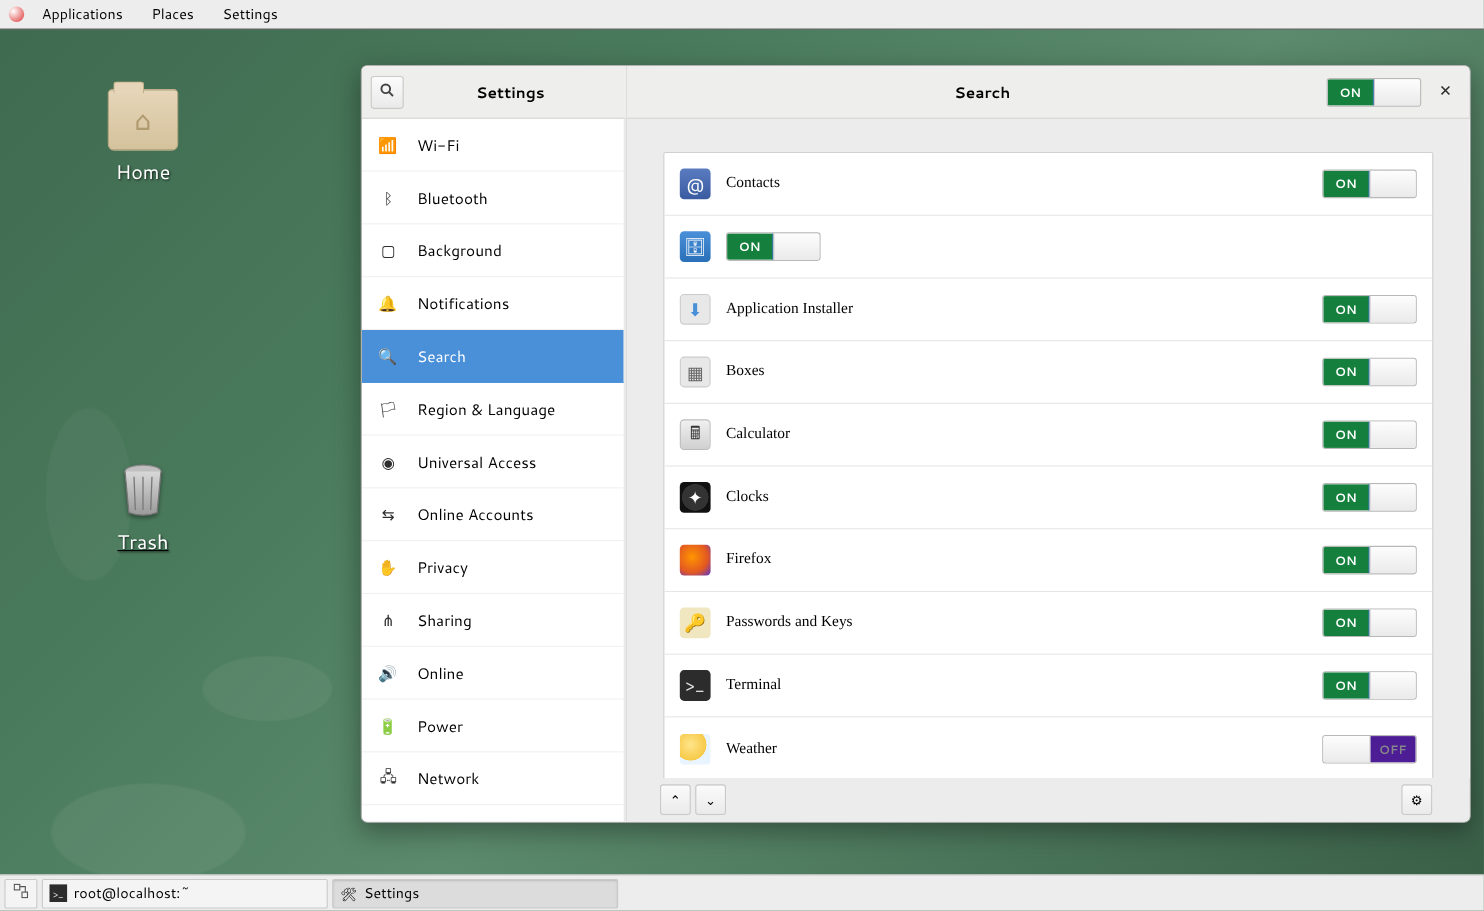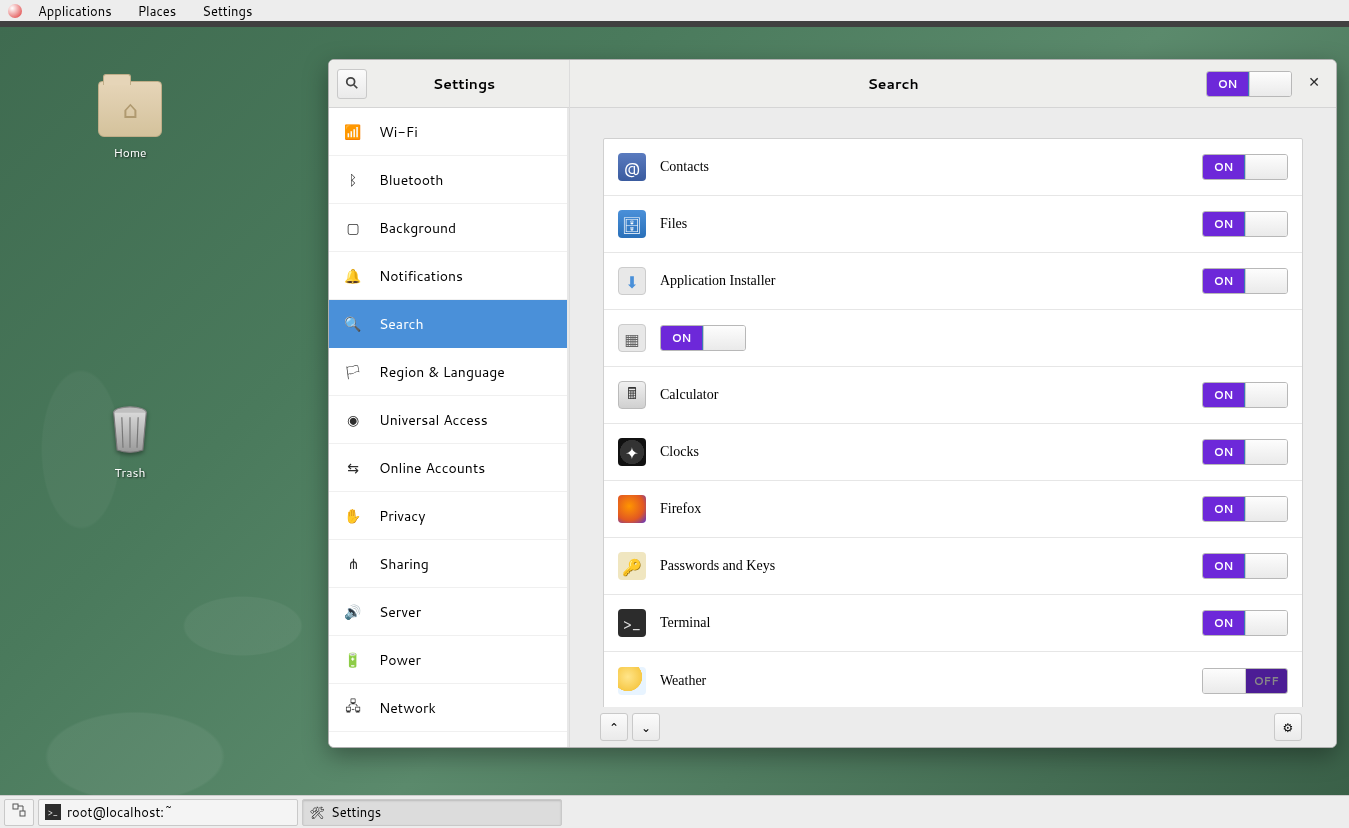--- a/index.html
+++ b/index.html
@@ -1,32 +1,32 @@
 <!DOCTYPE html>
 <html><head>
 <meta charset="utf-8">
 <style>
 * { box-sizing: border-box; margin: 0; padding: 0; font-family: "Cantarell", "DejaVu Sans", sans-serif; }
 body { width: 1349px; height: 828px; overflow: hidden; position: relative; background: #4a7a5c; }
 
 
-.topbar { position: absolute; top: 0; left: 0; right: 0; height: 27px; background: #ededed; border-bottom: 6px solid #404040; display: flex; align-items: center; padding: 0 8px; font-size: 13px; }
+.topbar { position: absolute; top: 0; left: 0; right: 0; height: 27px; background: #ededed; border-bottom: 1px solid #404040; display: flex; align-items: center; padding: 0 8px; font-size: 13px; }
 .topbar .menu { margin-left: 12px; margin-right: 14px; cursor: pointer; }
 .topbar .logo { width: 14px; height: 14px; border-radius: 50%; background: radial-gradient(circle at 30% 30%, #fff, #d33); margin-right: 4px; }
 
 
 .desktop { position: absolute; top: 27px; left: 0; right: 0; bottom: 33px; background:
   radial-gradient(ellipse 180px 90px at 10% 95%, rgba(255,255,255,0.06) 48%, transparent 50%),
   radial-gradient(ellipse 120px 60px at 18% 78%, rgba(255,255,255,0.05) 48%, transparent 50%),
   radial-gradient(ellipse 80px 160px at 6% 55%, rgba(255,255,255,0.04) 48%, transparent 50%),
   linear-gradient(135deg, #3f6b50 0%, #4a7a5c 30%, #5b8a6c 55%, #3a6048 100%);
 }
 .desktop-icon { position: absolute; width: 100px; text-align: center; cursor: pointer; }
 .desktop-icon .ic { width: 64px; height: 64px; margin: 0 auto 4px; display: flex; align-items: center; justify-content: center; }
-.desktop-icon .lbl { color: #fff; font-size: 12px; text-shadow: 1px 1px 2px rgba(0,0,0,0.7); line-height: 1.3; }
+.desktop-icon .lbl { color: #fff; font-size: 18px; text-shadow: 1px 1px 2px rgba(0,0,0,0.7); line-height: 1.3; }
 .folder-ic { background: linear-gradient(#e6d5b8, #d4c29c); border-radius: 4px 4px 6px 6px; border: 1px solid #c0ae88; position: relative; width: 74px; height: 56px; }
 .folder-ic::before { content:""; position:absolute; top:-8px; left:4px; width:26px; height:10px; background:#e6d5b8; border-radius:3px 3px 0 0; border:1px solid #c0ae88; border-bottom:none;}
 .folder-ic .home-glyph { position:absolute; top:50%; left:50%; transform:translate(-50%,-50%); font-size:24px; color:#b09a70;}
 .cd-ic { width:64px; height:64px; border-radius:50%; background: radial-gradient(circle, #fff 12%, #bbb 14%, #eee 18%, conic-gradient(#eee,#ccc,#eee,#ccc,#eee) 20%); box-shadow: inset 0 0 6px rgba(0,0,0,0.3), 0 2px 4px rgba(0,0,0,0.4);}
 .trash-ic svg { width:56px; height:56px; filter: drop-shadow(0 2px 2px rgba(0,0,0,0.4)); }
 
 
 .window { position: absolute; left: 328px; top: 59px; width: 1009px; height: 689px; background: #f6f5f4; border: 1px solid #b0b0b0; border-radius: 6px; box-shadow: 0 8px 24px rgba(0,0,0,0.35); display: flex; overflow: hidden; }
 .sidebar { width: 241px; background: #fff; border-right: 1px solid #dcdcdc; display: flex; flex-direction: column; }
 .sidebar-header { height: 48px; background: #eeeeec; border-bottom: 1px solid #d5d5d5; display: flex; align-items: center; padding: 0 8px; }
@@ -38,21 +38,21 @@
 .sb-item .ic { width: 16px; height: 16px; margin-right: 18px; display:flex; align-items:center; justify-content:center; font-size:14px; color: #2e2e2e; }
 .sb-item.selected .ic { color:#fff; }
 
 .content { flex: 1; display: flex; flex-direction: column; }
 .content-header { height: 48px; background: #eeeeec; border-bottom: 1px solid #d5d5d5; display: flex; align-items: center; padding: 0 10px; }
 .content-title { flex: 1; text-align: center; font-weight: bold; font-size: 14px; }
 .close-btn { width: 24px; height: 24px; text-align: center; font-size: 14px; cursor: pointer; color:#2c2c2c; margin-left: 10px;}
 
 
 .toggle { width: 86px; height: 26px; border: 1px solid #b8b8b8; border-radius: 3px; display: flex; overflow: hidden; cursor:pointer; background:#fff;}
-.toggle .on-half { flex:1; background:#6d28d9; color:#fff; font-size:11px; font-weight:bold; display:flex; align-items:center; justify-content:center; border-right:1px solid #3a78b8;}
+.toggle .on-half { flex:1; background:#15803d; color:#fff; font-size:11px; font-weight:bold; display:flex; align-items:center; justify-content:center; border-right:1px solid #3a78b8;}
 .toggle .off-half { flex:1; background:#4c1d95; color:#888; font-size:11px; font-weight:bold; display:flex; align-items:center; justify-content:center;}
 .toggle .knob { flex:1; background: linear-gradient(#fdfdfd,#eaeaea); border-left:1px solid #c9c9c9;}
 .toggle.off .knob { border-left:none; border-right:1px solid #c9c9c9;}
 
 .content-body { flex:1; overflow:auto; padding: 30px 30px 0; background:#ececec;}
 .app-list { background:#fff; border:1px solid #d0d0d0; border-radius: 2px; margin: 0 auto; max-width: 700px;}
 .app-row { display:flex; align-items:center; height:57px; padding:0 14px; border-bottom:1px solid #e6e6e6;}
 .app-row:last-child { border-bottom:none;justify-content:space-between;}
 .app-row .app-ic { width:28px; height:28px; margin-right:14px; border-radius:4px; display:flex; align-items:center; justify-content:center; font-size:16px;}
 .app-row .app-lbl { flex:1; font-size:14px;font-family:Liberation Serif, serif;}
@@ -92,21 +92,21 @@
 
 <div class="desktop">
   <div class="desktop-icon" style="top:50px; left:80px;">
     <div class="ic">
         <div class="folder-ic">
           <span class="home-glyph">⌂</span>
         </div>
       </div>
     <div class="lbl">Home</div>
   </div>
-  <div class="desktop-icon" style="top:370px; left:80px;">
+  <div class="desktop-icon" style="top:386px; left:80px;text-decoration:underline;">
     <div class="ic trash-ic">
       <svg viewBox="0 0 48 48">
           <defs>
             <linearGradient id="tg" x1="0" y1="0" x2="0" y2="1">
               <stop offset="0" stop-color="#d8d8d8"></stop>
               <stop offset="1" stop-color="#9a9a9a"></stop>
             </linearGradient>
           </defs>
       <ellipse cx="24" cy="10" rx="14" ry="5" fill="#bfbfbf" stroke="#888"></ellipse>
       <path d="M10 10 L13 42 Q24 46 35 42 L38 10" fill="url(#tg)" stroke="#777"></path>
@@ -169,21 +169,21 @@
         <div class="sb-item">
           <span class="ic">✋</span>
           <span>Privacy</span>
         </div>
         <div class="sb-item">
           <span class="ic">⋔</span>
           <span>Sharing</span>
         </div>
         <div class="sb-item">
           <span class="ic">🔊</span>
-          <span>Server</span>
+          <span>Online</span>
         </div>
         <div class="sb-item">
           <span class="ic">🔋</span>
           <span>Power</span>
         </div>
         <div class="sb-item">
           <span class="ic">🖧</span>
           <span>Network</span>
         </div>
       </div>
@@ -207,36 +207,36 @@
           <div class="app-row">
             <div class="app-ic ico-contacts">@</div>
             <div class="app-lbl">Contacts</div>
             <div class="toggle on">
               <div class="on-half">ON</div>
               <div class="knob"></div>
             </div>
           </div>
           <div class="app-row">
             <div class="app-ic ico-files">🗄</div>
-            <div class="app-lbl">Files</div>
             <div class="toggle on">
               <div class="on-half">ON</div>
               <div class="knob"></div>
             </div>
           </div>
           <div class="app-row">
             <div class="app-ic ico-installer">⬇</div>
             <div class="app-lbl">Application Installer</div>
             <div class="toggle on">
               <div class="on-half">ON</div>
               <div class="knob"></div>
             </div>
           </div>
           <div class="app-row">
             <div class="app-ic ico-boxes">▦</div>
+            <div class="app-lbl">Boxes</div>
             <div class="toggle on">
               <div class="on-half">ON</div>
               <div class="knob"></div>
             </div>
           </div>
           <div class="app-row">
             <div class="app-ic ico-calc">🖩</div>
             <div class="app-lbl">Calculator</div>
             <div class="toggle on">
               <div class="on-half">ON</div>

